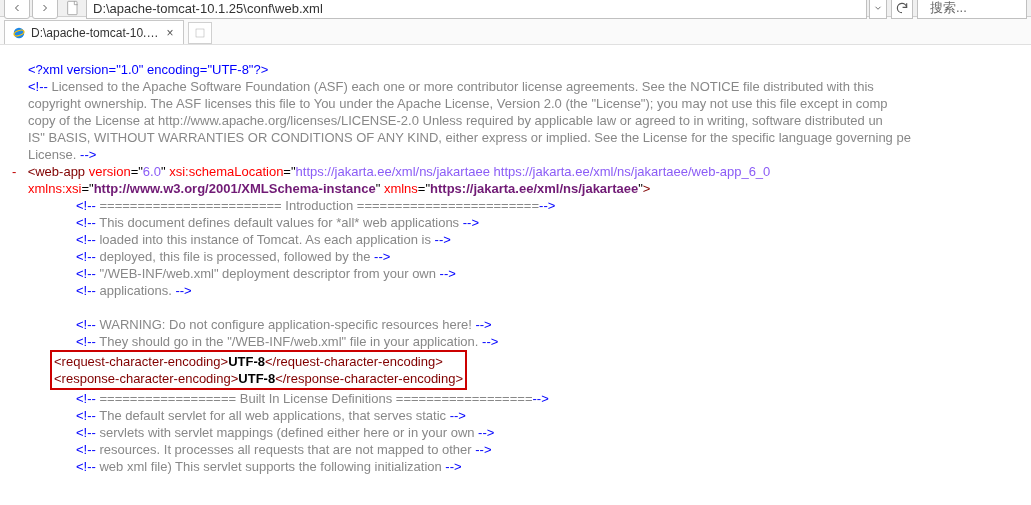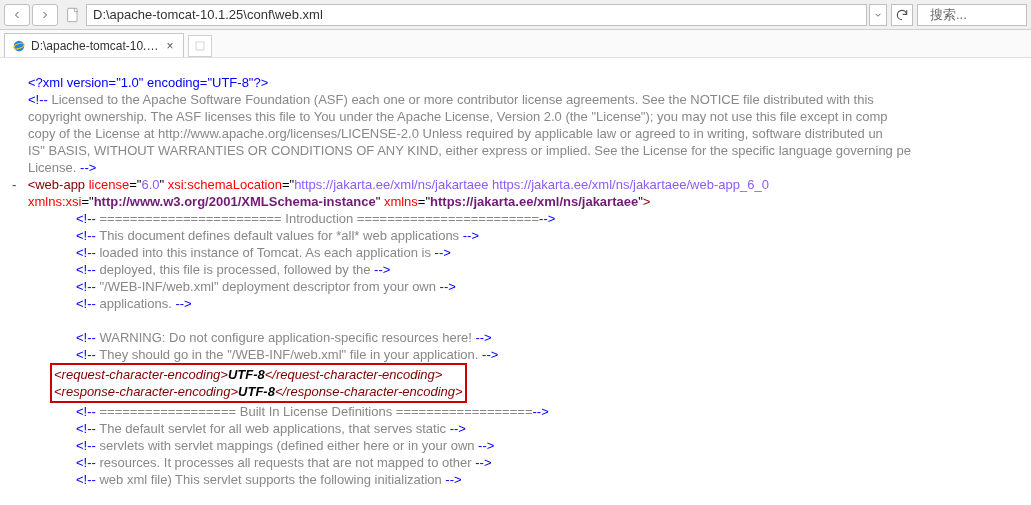--- a/index.html
+++ b/index.html
@@ -1,18 +1,18 @@
 <!DOCTYPE html>
 <html><head>
 <meta charset="utf-8">
 <style>
   * { margin: 0; padding: 0; box-sizing: border-box; }
   body { font-family: "Segoe UI", Tahoma, sans-serif; font-size: 12px; background: #fff; width: 1031px; height: 505px; overflow: hidden; }
 
-  .toolbar { height: 30px; background: #f0f0f0; border-bottom: 1px solid #d0d0d0; display: flex; align-items: center; padding: 0 4px; gap: 2px; }
+  .toolbar { height: 17px; background: #f0f0f0; border-bottom: 1px solid #d0d0d0; display: flex; align-items: center; padding: 0 4px; gap: 2px; }
   .nav-btn { width: 26px; height: 22px; border: 1px solid #c0c0c0; background: #fff; border-radius: 3px; display: flex; align-items: center; justify-content: center; cursor: default; }
   .nav-btn svg { width: 12px; height: 12px; stroke: #555; fill: none; stroke-width: 2; }
   .file-icon { width: 18px; height: 18px; display: flex; align-items: center; justify-content: center; margin-left: 4px; }
   .addr { flex: 1; height: 22px; border: 1px solid #c0c0c0; background: #fff; padding: 2px 6px; display: flex; align-items: center; margin-left: 2px; font-size: 13px; color: #333; }
   .dd-btn { width: 18px; height: 22px; border: 1px solid #c0c0c0; background: #fff; display:flex;align-items:center;justify-content:center; }
   .refresh-btn { width: 22px; height: 22px; border: 1px solid #c0c0c0; background: #fff; display:flex;align-items:center;justify-content:center; margin: 0 2px; }
   .search-box { width: 110px; height: 22px; border: 1px solid #c0c0c0; background: #fff; display:flex;align-items:center; padding: 0 12px; font-size:13px; color:#666; }
 
   .tabbar { height: 28px; background: #fafafa; border-bottom: 1px solid #e0e0e0; display: flex; align-items: flex-end; padding: 0 4px; }
   .tab { height: 24px; max-width: 180px; border: 1px solid #c8c8c8; border-bottom: none; background: #fff; display: flex; align-items: center; padding: 0 6px; font-size: 12px; gap: 4px; margin-top:4px;}
@@ -30,21 +30,21 @@
   .attr-name { color: #ff0000; }
   .attr-val { color: #8b5cf6; font-weight: normal; }
   .attr-val-red { color: #701a75; font-weight: bold; }
   .text-bold { color: #000; font-weight: bold; }
   .eq { color:#000; }
 
   .indent0 { padding-left: 2px; }
   .indent1 { padding-left: 18px; }
   .indent1b { padding-left: 18px; }
   .indent2 { padding-left: 66px; }
-  .indent3 { padding-left: 40px; font-style: italic; }
+  .indent3 { padding-left: 40px; }
 
   .highlight-box { border: 2px solid #cc0000; padding: 1px 2px; display: inline-block; }
   .row { display: block; }
 </style>
 </head>
 <body>
 
 <div class="toolbar">
   <div class="nav-btn">
     <svg viewBox="0 0 24 24">
@@ -105,21 +105,21 @@
 
   <div class="row indent1"><span class="comment-open">&lt;!-- </span><span class="comment-text">Licensed to the Apache Software Foundation (ASF) each one or more contributor license agreements. See the NOTICE file distributed with this </span></div>
   <div class="row indent1"><span class="comment-text">copyright ownership. The ASF licenses this file to You under the Apache License, Version 2.0 (the "License"); you may not use this file except in comp</span></div>
   <div class="row indent1"><span class="comment-text">copy of the License at http://www.apache.org/licenses/LICENSE-2.0 Unless required by applicable law or agreed to in writing, software distributed un</span></div>
   <div class="row indent1"><span class="comment-text">IS" BASIS, WITHOUT WARRANTIES OR CONDITIONS OF ANY KIND, either express or implied. See the License for the specific language governing pe</span></div>
   <div class="row indent1"><span class="comment-text">License. </span><span class="comment-close">--&gt;</span></div>
 
   <div class="row indent0">
     <span class="collapse">-</span>
     <span class="tag">&lt;<span>web-app</span></span>
-    <span class="attr-name"> <span>license</span></span><span class="eq">="</span><span class="attr-val">6.0</span><span class="eq">"</span>
+    <span class="attr-name"> <span>version</span></span><span class="eq">="</span><span class="attr-val">6.0</span><span class="eq">"</span>
     <span class="attr-name"> <span>xsi:schemaLocation</span></span><span class="eq">="</span><span class="attr-val">https://jakarta.ee/xml/ns/jakartaee https://jakarta.ee/xml/ns/jakartaee/web-app_6_0</span>
   </div>
   <div class="row indent1b">
     <span class="attr-name"><span>xmlns:xsi</span></span><span class="eq">="</span><span class="attr-val-red">http://www.w3.org/2001/XMLSchema-instance</span><span class="eq">"</span>
     <span class="attr-name"> <span>xmlns</span></span><span class="eq">="</span><span class="attr-val-red">https://jakarta.ee/xml/ns/jakartaee</span><span class="eq">"</span><span class="tag">&gt;</span>
   </div>
 
   <div class="row indent2"><span class="comment-open">&lt;!-- </span><span class="comment-text">======================== Introduction ========================</span><span class="comment-close">--&gt;</span></div>
   <div class="row indent2"><span class="comment-open">&lt;!-- </span><span class="comment-text">This document defines default values for *all* web applications </span><span class="comment-close">--&gt;</span></div>
   <div class="row indent2"><span class="comment-open">&lt;!-- </span><span class="comment-text">loaded into this instance of Tomcat. As each application is </span><span class="comment-close">--&gt;</span></div>

